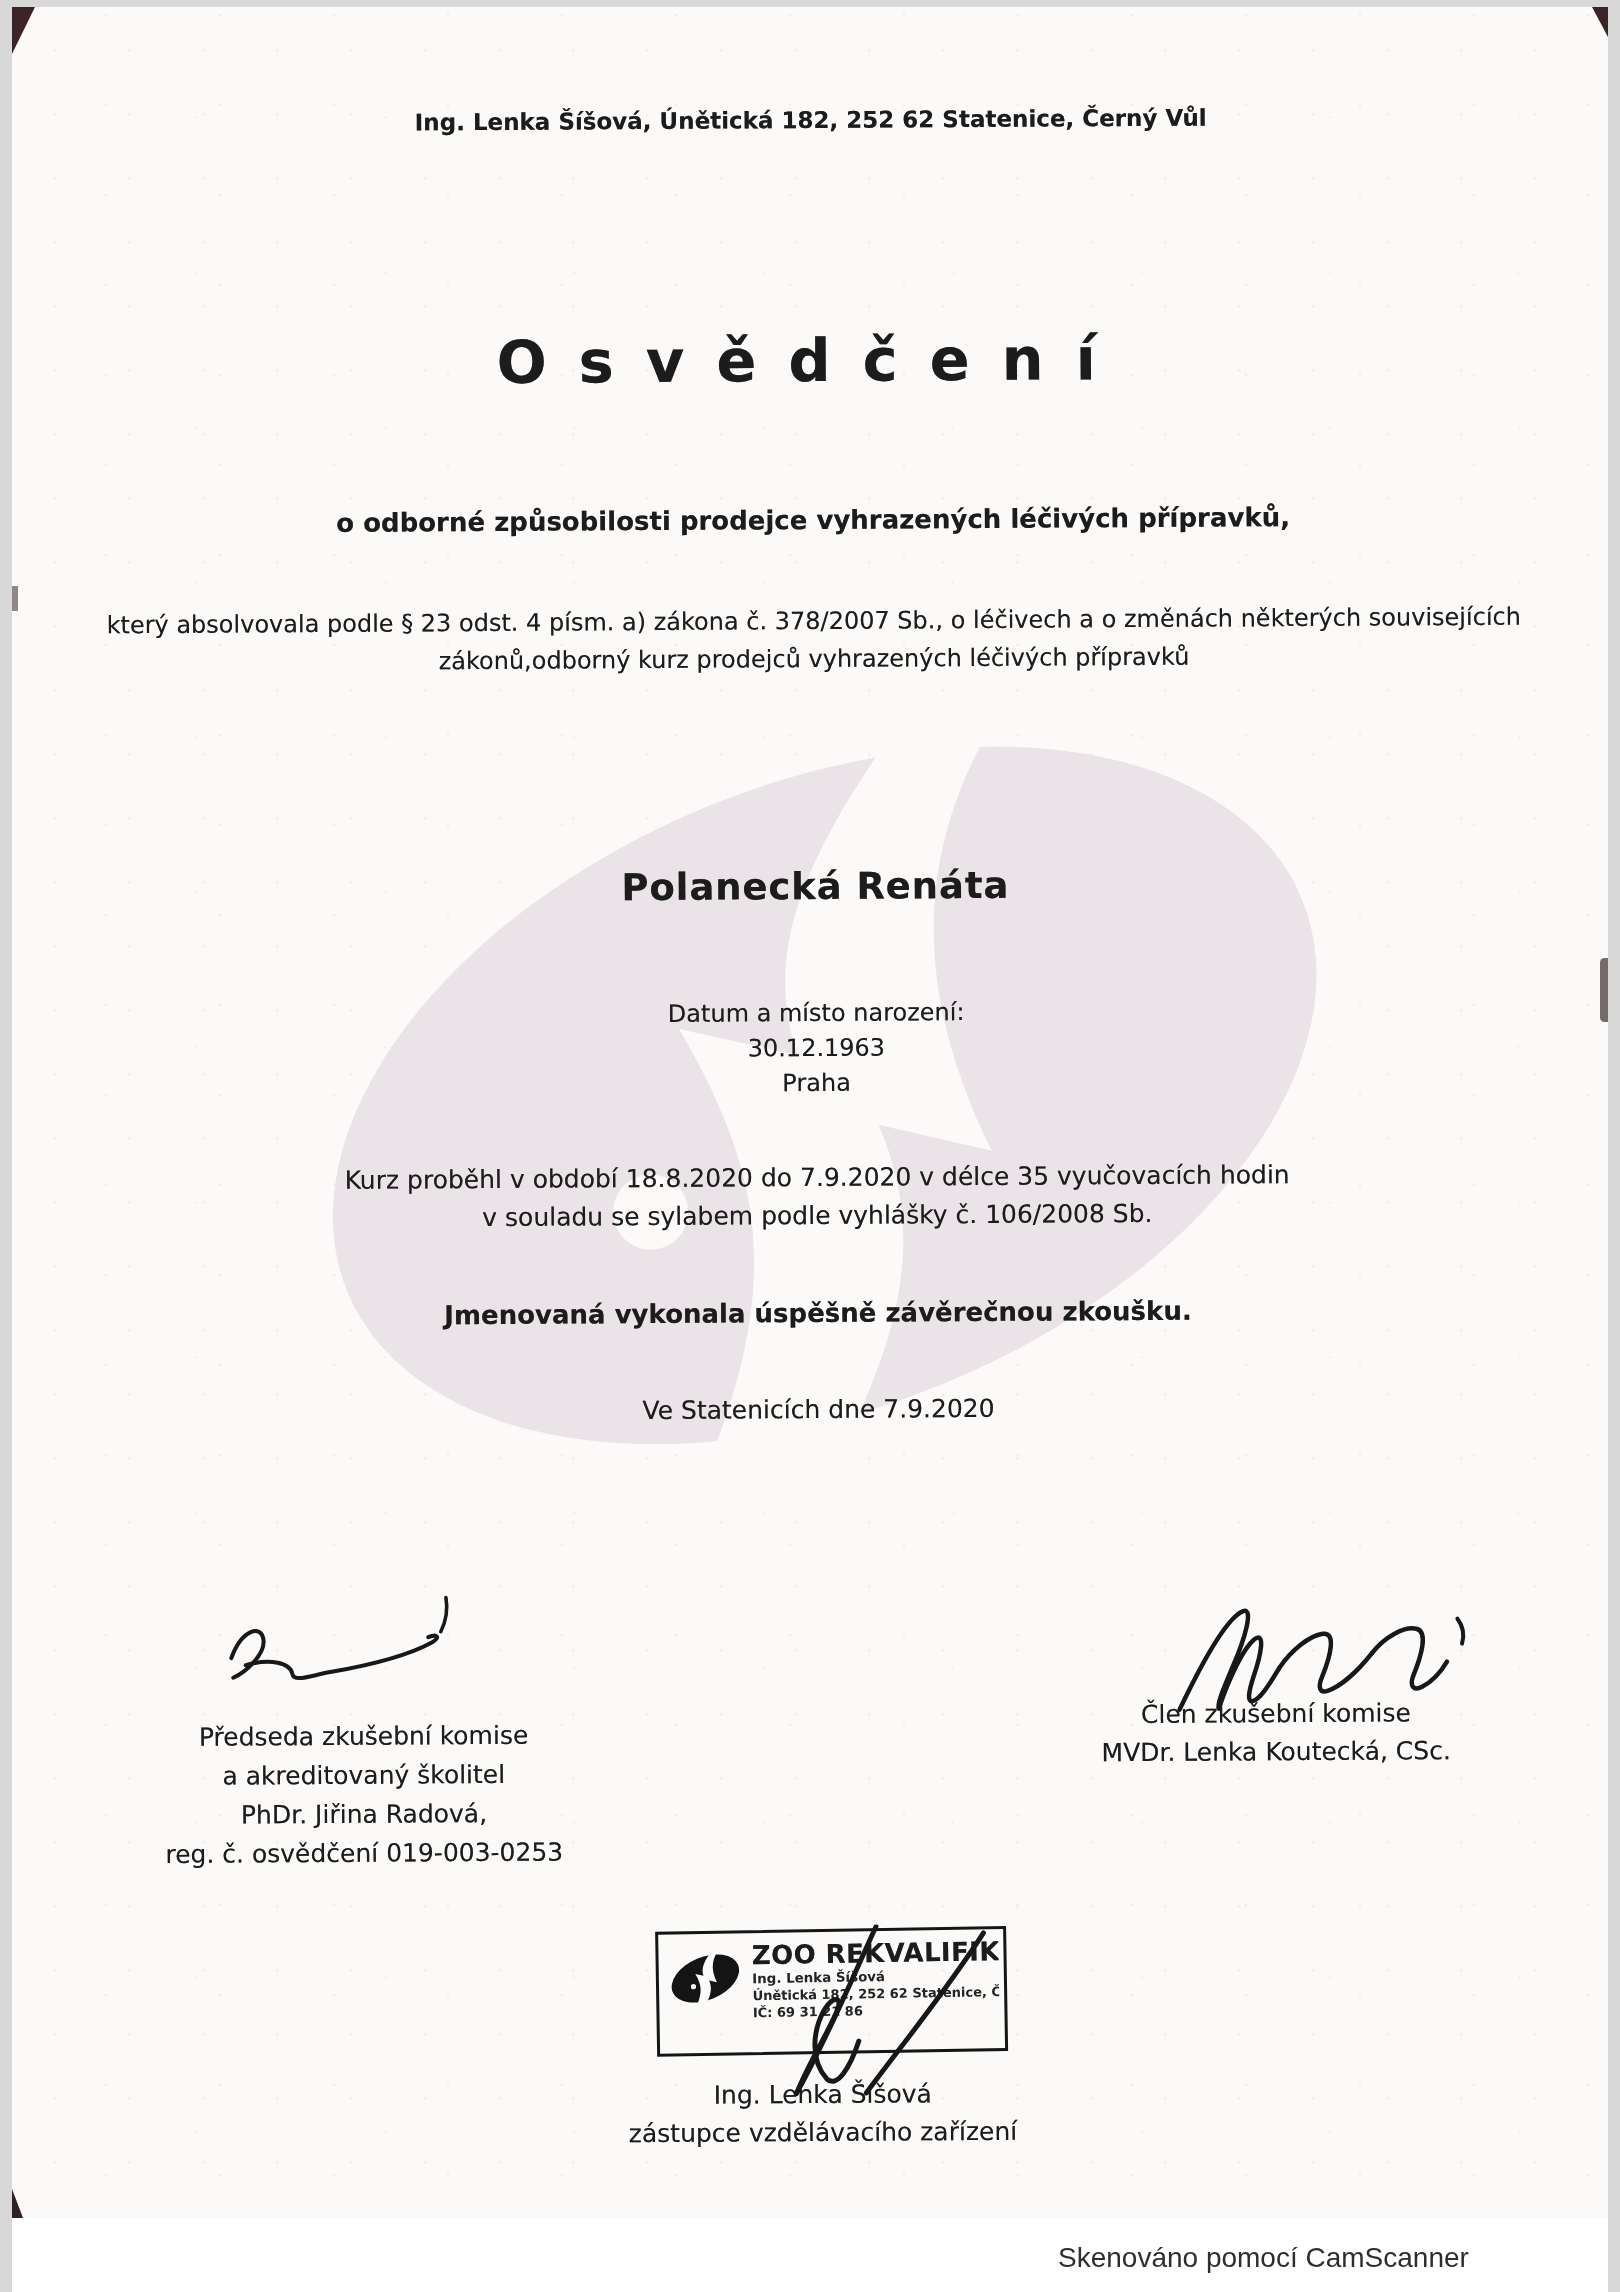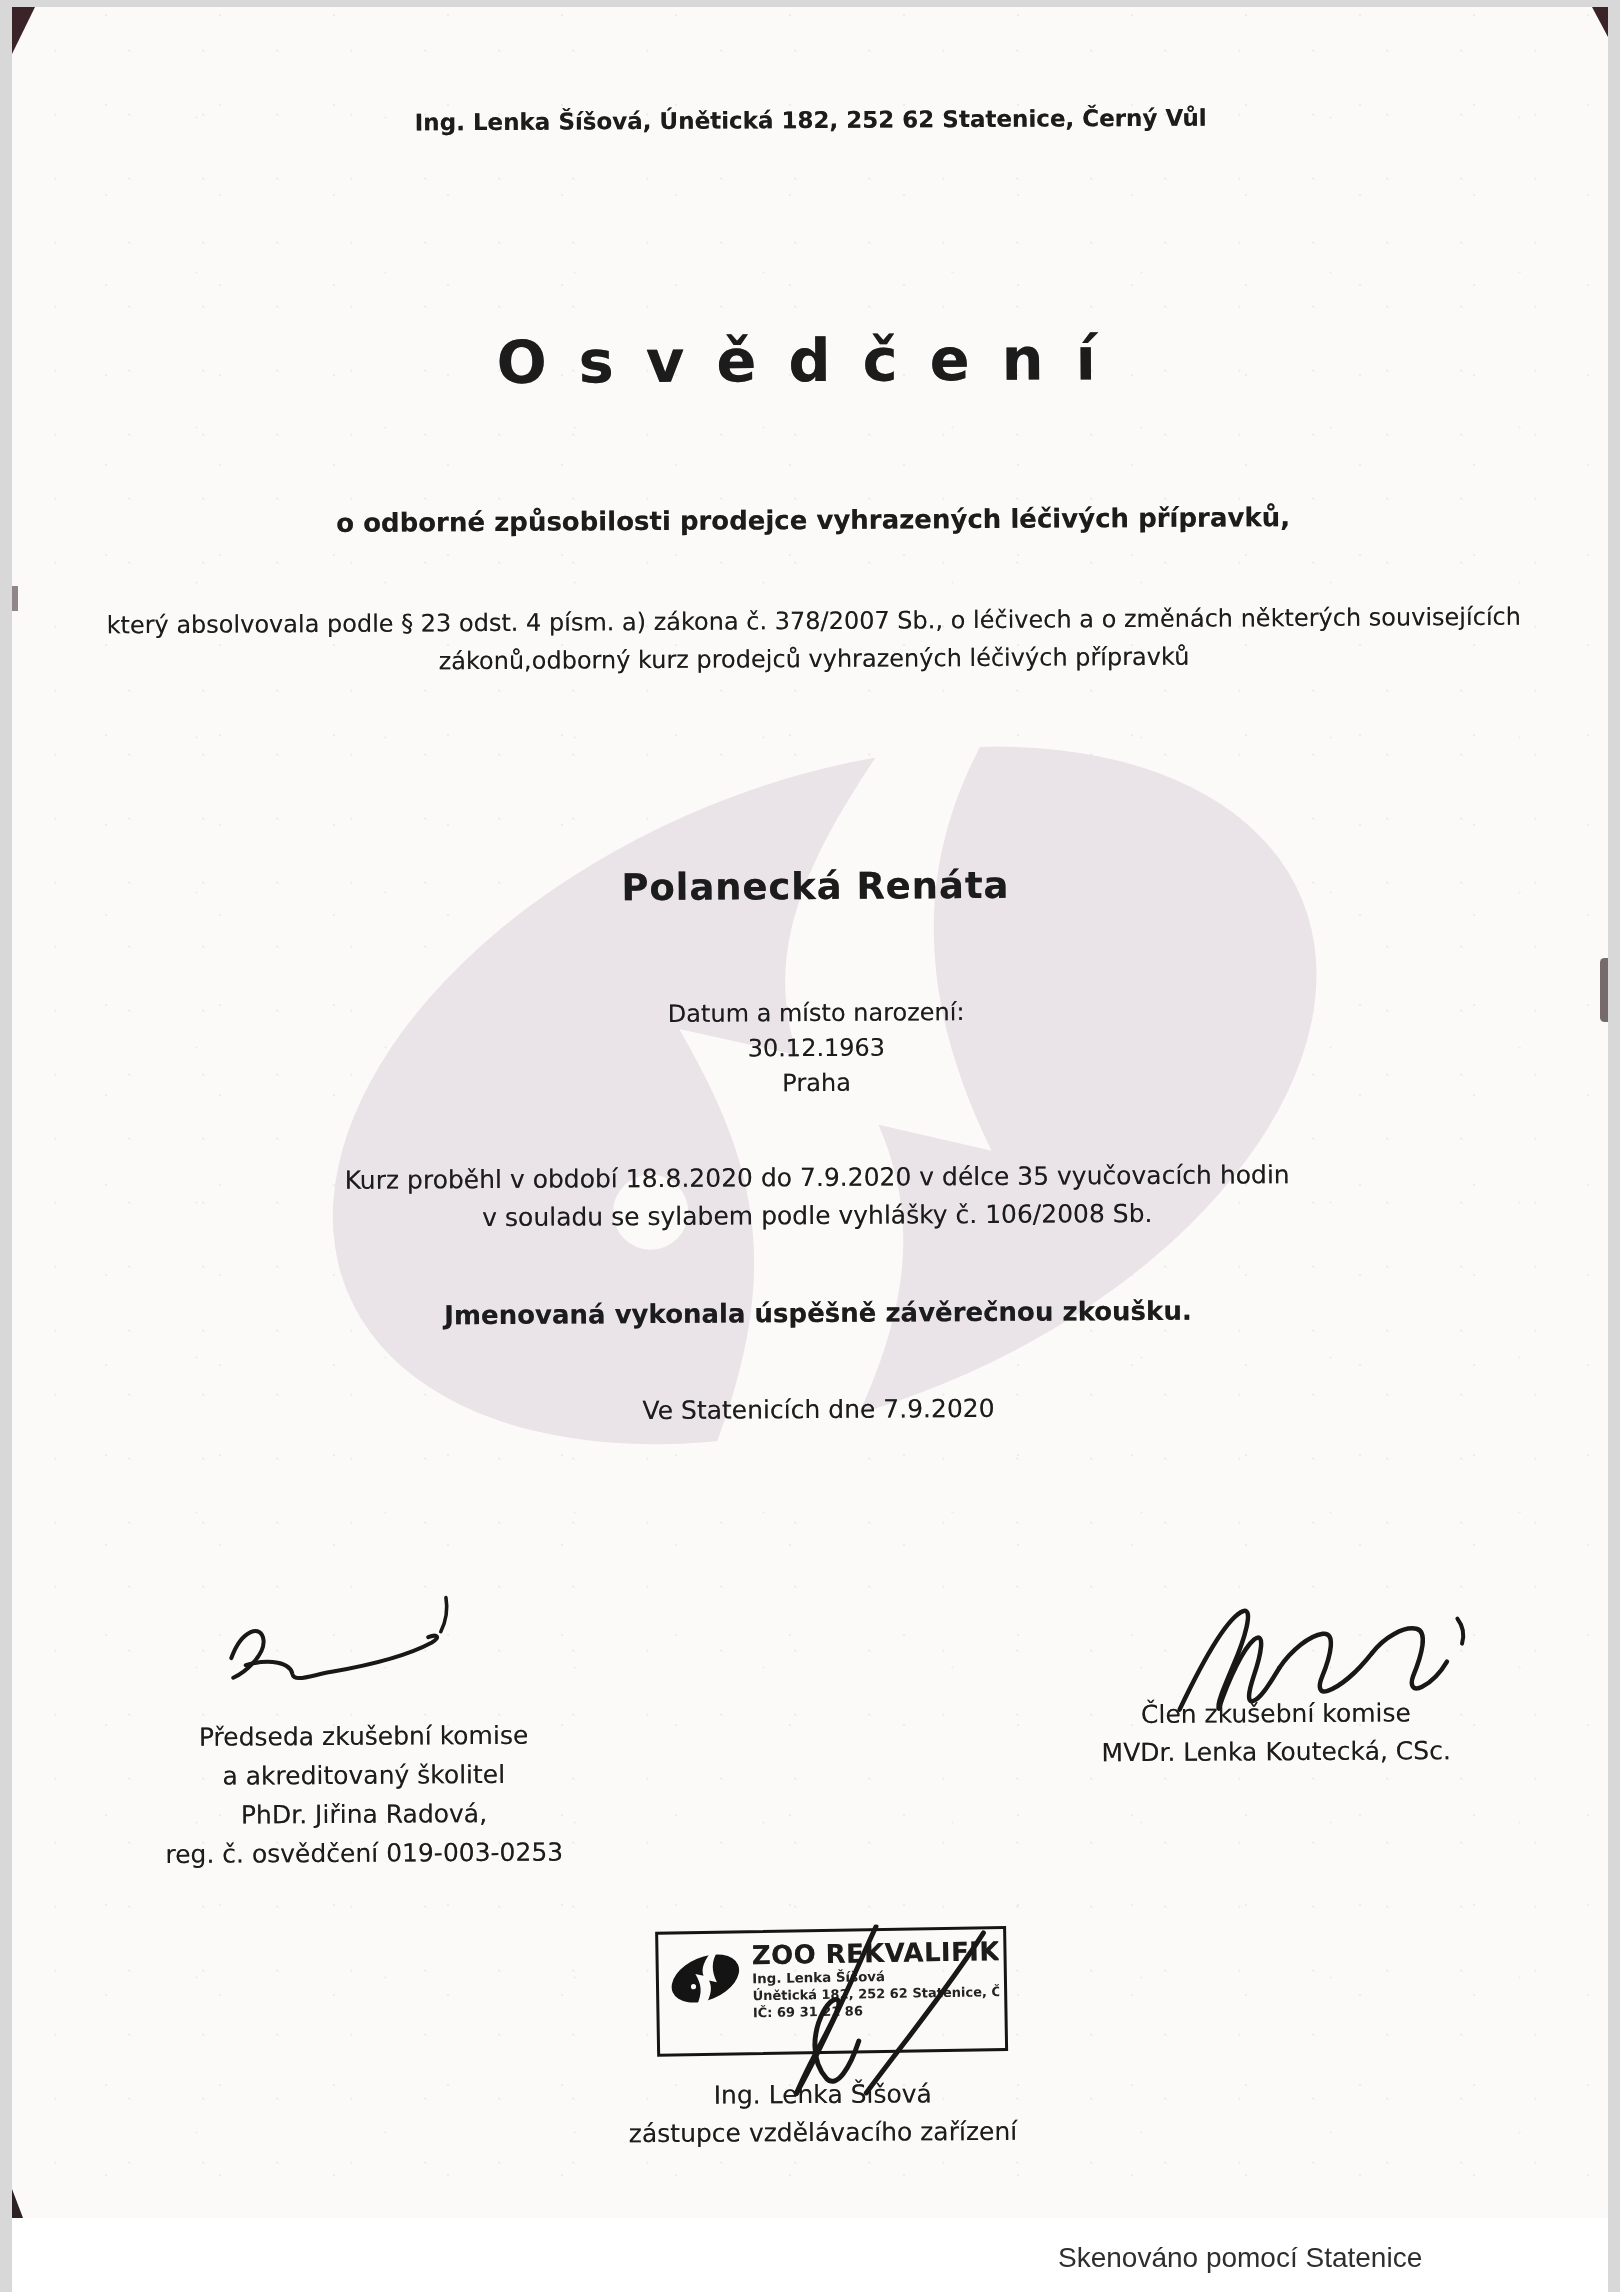--- a/index.html
+++ b/index.html
@@ -159,16 +159,16 @@
     </svg>
 
     <div class="block txt rep-block">
       <div>Ing. Lenka Šíšová</div>
       <div>zástupce vzdělávacího zařízení</div>
     </div>
 
   </div>
 
   <div class="camscanner-strip"></div>
-  <div class="camscanner-note">Skenováno pomocí Statenice</div>
+  <div class="camscanner-note">Skenováno pomocí CamScanner</div>
 
 </div>
 
 
 </body></html>

